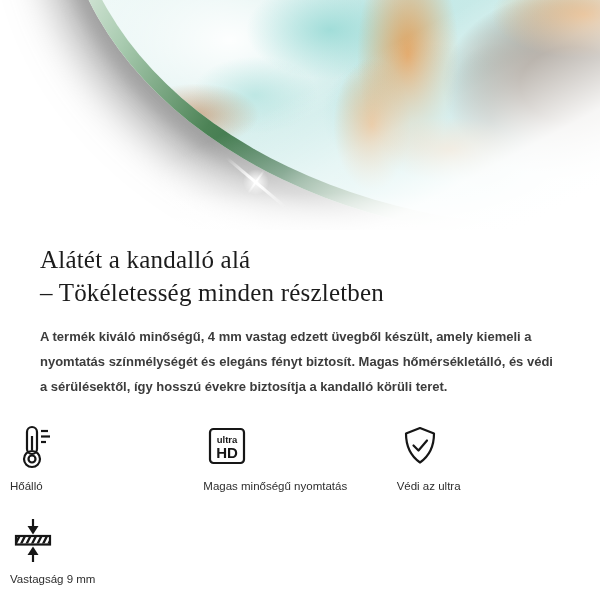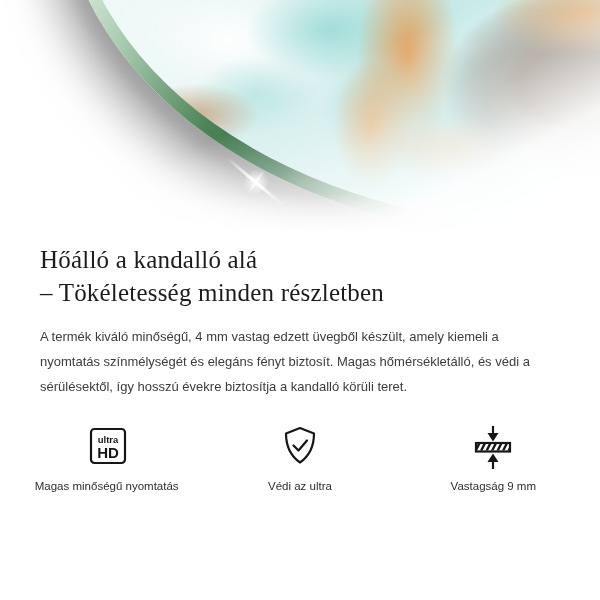--- a/index.html
+++ b/index.html
@@ -70,30 +70,30 @@
   h1 {
     margin: 13px 0 0;
     font-family: "Liberation Serif", serif;
     font-weight: 400;
     font-size: 25px; line-height: 33px;
     color: #1c1c1c; letter-spacing: 0.2px;
   }
   .description {
     margin: 15px 0 8px;
     font-size: 13px; line-height: 25px;
-    color: #3c3c3c; max-width: 540px;
+    color: #3c3c3c; max-width: 540px; font-weight: bold;
   }
 
   
   .features {
     margin: 25px -30px 0;
     display: grid; grid-template-columns: repeat(3, 1fr);
     row-gap: 24px;
   }
-  .feature { display: flex; flex-direction: column; align-items: center; gap: 9px; }
+  .feature { display: flex; flex-direction: column; gap: 9px; }
   .feature svg { display: block; }
   .feature .label { font-size: 11.5px; color: #2e2e2e; line-height: 14px; }
   .ico { stroke: #161616; fill: none; stroke-width: 2.2; }
   .ico-fill { fill: #161616; stroke: none; }
   svg text { fill: #161616; font-family: "Liberation Sans", sans-serif; text-anchor: middle; }
 </style>
 </head>
 <body>
 
 <div class="page">
@@ -104,27 +104,41 @@
     <div class="disc-face"></div>
     <div class="hero-fade"></div>
     <div class="sparkle">
       <i class="glow"></i>
         <i class="streak"></i>
         <i class="cross"></i>
     </div>
   </div>
 
   <div class="content">
-    <h1><span>Hőálló a kandalló alá</span><br>
+    <h1><span>Alátét a kandalló alá</span><br>
       <span>– Tökéletesség minden részletben</span></h1>
 
     <p class="description">A termék kiváló minőségű, 4 mm vastag edzett üvegből készült, amely kiemeli a nyomtatás színmélységét és elegáns fényt biztosít. Magas hőmérsékletálló, és védi a sérülésektől, így hosszú évekre biztosítja a kandalló körüli teret.</p>
 
     <div class="features">
 
+      <div class="feature">
+        <span>
+          <svg width="46" height="46" viewBox="0 0 46 46">
+            <rect class="ico" x="17" y="3" width="10" height="27" rx="5" fill="#fff"></rect>
+            <circle class="ico" cx="22" cy="35" r="8" fill="#fff"></circle>
+            <line class="ico" x1="22" y1="12" x2="22" y2="26" stroke-width="2"></line>
+            <circle class="ico" cx="22" cy="35" r="3.5" stroke-width="2"></circle>
+            <line class="ico" x1="31" y1="7" x2="38" y2="7"></line>
+            <line class="ico" x1="31" y1="12.5" x2="40" y2="12.5"></line>
+            <line class="ico" x1="31" y1="18" x2="36" y2="18"></line>
+          </svg>
+        </span>
+        <span class="label">Hőálló</span>
+      </div>
 
       <div class="feature">
         <span>
           <svg width="46" height="46" viewBox="0 0 46 46">
             <rect class="ico" x="7" y="5" width="34" height="34" rx="3.5" stroke-width="2.5"></rect>
             <text x="24" y="19" font-size="9.5" font-weight="bold">ultra</text>
             <text x="24" y="33.5" font-size="15" font-weight="bold">HD</text>
           </svg>
         </span>
         <span class="label">Magas minőségű nyomtatás</span>

